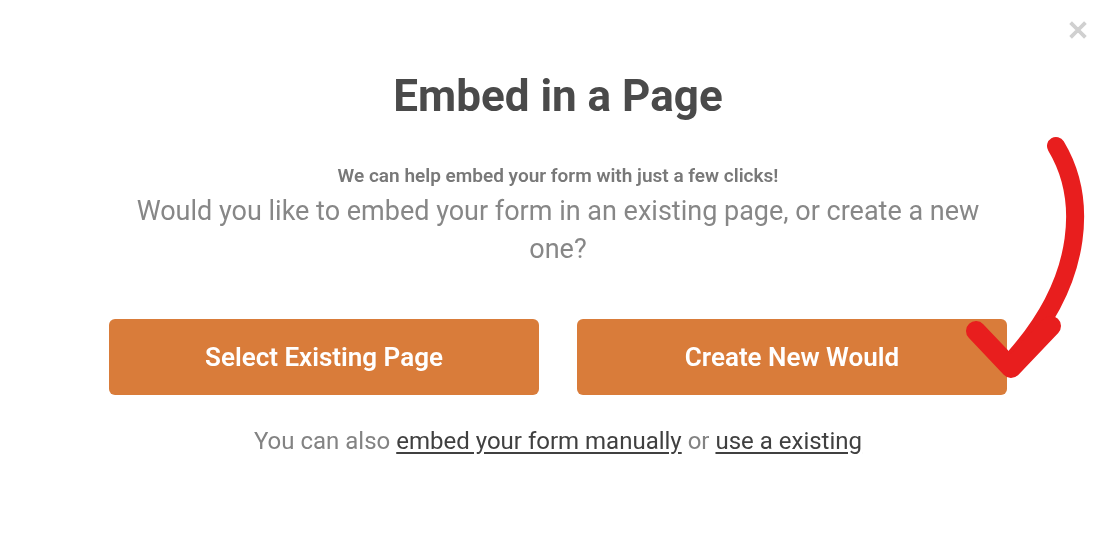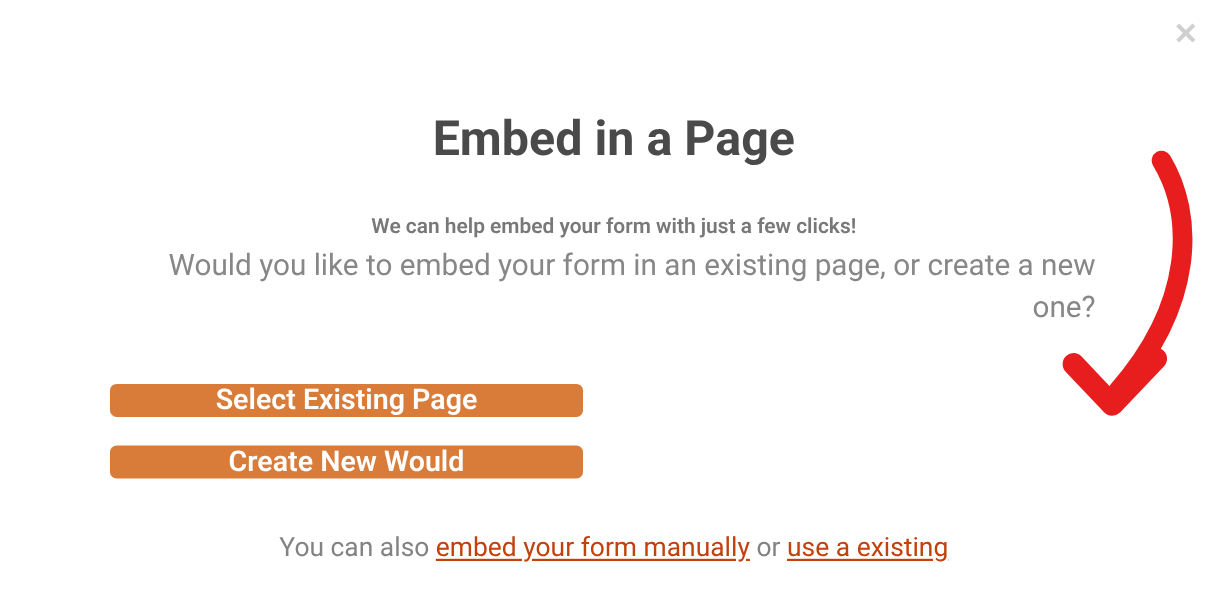--- a/index.html
+++ b/index.html
@@ -25,21 +25,21 @@
       color: #d0d0d0;
       display: flex;
       align-items: center;
       justify-content: center;
     }
     .close-btn svg {
       width: 26px;
       height: 26px;
     }
     .modal-content {
-      padding-top: 100px;
+      padding-top: 70px;
       text-align: center;
       position: relative;
     }
     .modal-title {
       font-size: 44px;
       font-weight: 700;
       color: #4a4a4a;
       margin-bottom: 42px;
     }
     .sub-line1 {
@@ -48,50 +48,48 @@
       color: #787878;
       margin-bottom: 6px;
     }
     .sub-line2 {
       font-size: 27px;
       font-weight: 400;
       color: #878787;
       line-height: 1.4;
       margin-bottom: 50px;
       padding: 0 120px;
-      text-align: right;
     }
     .button-row {
       display: flex;
       justify-content: center;
-      gap: 26px;
-      margin-bottom: 48px;
+      gap: 38px;
+      margin-bottom: 32px;
       padding: 0 100px;
-      flex-direction: column;
     }
     .action-btn {
       flex: 1;
       max-width: 430px;
       height: 76px;
       background: #d97c3a;
       color: #ffffff;
       border: none;
       border-radius: 6px;
       font-size: 26px;
       font-weight: 600;
       cursor: pointer;
       font-family: inherit;
     }
     .footer-text {
       font-size: 24px;
       color: #838383;
       font-weight: 400;
     }
     .footer-text a {
-      color: #c2410c;
+      color: #404040;
       text-decoration: underline;
       text-underline-offset: 3px;
       cursor: pointer;
     }
     .arrow-annotation {
       position: absolute;
       top: 136px;
       right: 20px;
       width: 180px;
       height: 280px;

